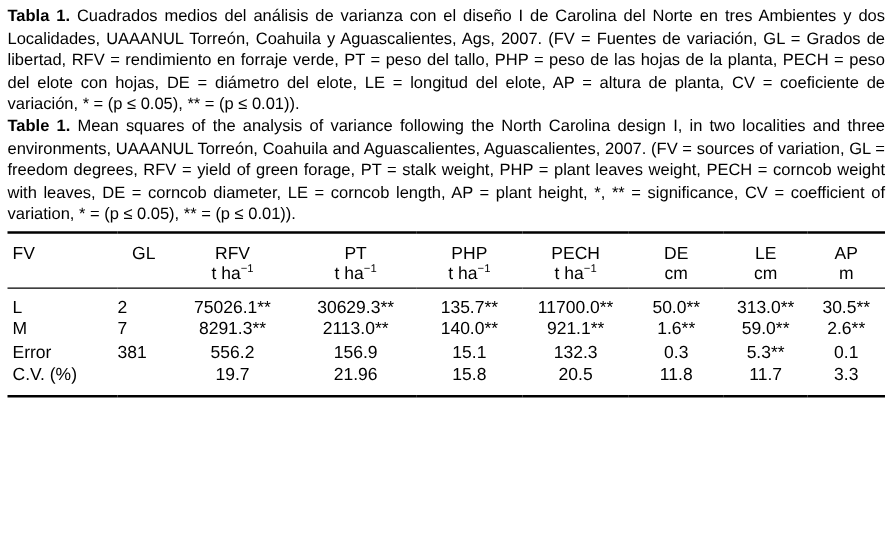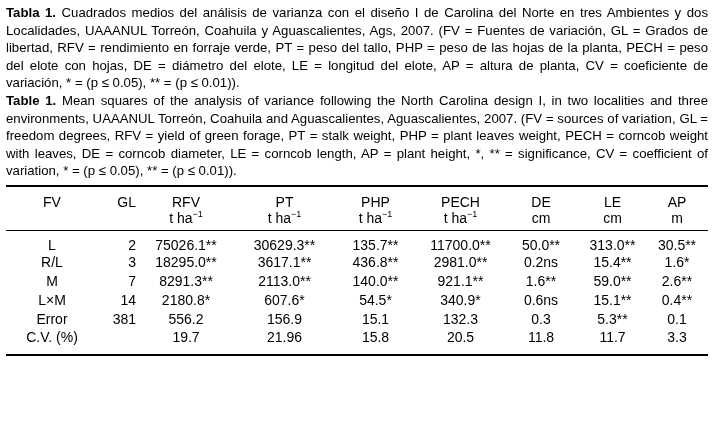--- a/index.html
+++ b/index.html
@@ -33,22 +33,22 @@
     font-size: 14px;
     padding: 0;
     white-space: nowrap;
     overflow: visible;
   }
   thead tr.labels th { padding-top: 7px; height: 21px; vertical-align: bottom; }
   thead tr.units th { height: 20px; vertical-align: top; border-bottom: 1.5px solid #000; padding-bottom: 4px; }
   tbody tr td { height: 19px; vertical-align: middle; }
   tbody tr:first-child td { padding-top: 6px; }
   tbody tr:last-child td { padding-bottom: 9px; }
-  .col-fv { text-align: center; padding-left: 4px !important; }
-  .col-gl { text-align: right; }
+  .col-fv { text-align: left; padding-left: 4px !important; }
+  .col-gl { }
   .col-rfv, .col-pt, .col-php, .col-pech, .col-de, .col-le, .col-ap { text-align: center; }
   sup { font-size: 9px; line-height: 0; }
 </style>
 </head>
 <body>
 
 <div class="page">
 
   <p class="caption"><span class="cap-label">Tabla 1.</span> <span>Cuadrados medios del análisis de varianza con el diseño I de Carolina del Norte en tres Ambientes y dos Localidades, UAAANUL Torreón, Coahuila y Aguascalientes, Ags, 2007. (FV = Fuentes de variación, GL = Grados de libertad, RFV = rendimiento en forraje verde, PT = peso del tallo, PHP = peso de las hojas de la planta, PECH = peso del elote con hojas, DE = diámetro del elote, LE = longitud del elote, AP = altura de planta, CV = coeficiente de variación, * = (p ≤ 0.05), ** = (p ≤ 0.01)).</span></p>
 
@@ -96,51 +96,29 @@
           <td class="col-gl">2</td>
           <td class="col-rfv">75026.1**</td>
           <td class="col-pt">30629.3**</td>
           <td class="col-php">135.7**</td>
           <td class="col-pech">11700.0**</td>
           <td class="col-de">50.0**</td>
           <td class="col-le">313.0**</td>
           <td class="col-ap">30.5**</td>
         </tr>
         <tr>
-          <td class="col-fv">R/L</td>
-          <td class="col-gl">3</td>
-          <td class="col-rfv">18295.0**</td>
-          <td class="col-pt">3617.1**</td>
-          <td class="col-php">436.8**</td>
-          <td class="col-pech">2981.0**</td>
-          <td class="col-de">0.2ns</td>
-          <td class="col-le">15.4**</td>
-          <td class="col-ap">1.6*</td>
-        </tr>
-        <tr>
           <td class="col-fv">M</td>
           <td class="col-gl">7</td>
           <td class="col-rfv">8291.3**</td>
           <td class="col-pt">2113.0**</td>
           <td class="col-php">140.0**</td>
           <td class="col-pech">921.1**</td>
           <td class="col-de">1.6**</td>
           <td class="col-le">59.0**</td>
           <td class="col-ap">2.6**</td>
-        </tr>
-        <tr>
-          <td class="col-fv">L×M</td>
-          <td class="col-gl">14</td>
-          <td class="col-rfv">2180.8*</td>
-          <td class="col-pt">607.6*</td>
-          <td class="col-php">54.5*</td>
-          <td class="col-pech">340.9*</td>
-          <td class="col-de">0.6ns</td>
-          <td class="col-le">15.1**</td>
-          <td class="col-ap">0.4**</td>
         </tr>
         <tr>
           <td class="col-fv">Error</td>
           <td class="col-gl">381</td>
           <td class="col-rfv">556.2</td>
           <td class="col-pt">156.9</td>
           <td class="col-php">15.1</td>
           <td class="col-pech">132.3</td>
           <td class="col-de">0.3</td>
           <td class="col-le">5.3**</td>

